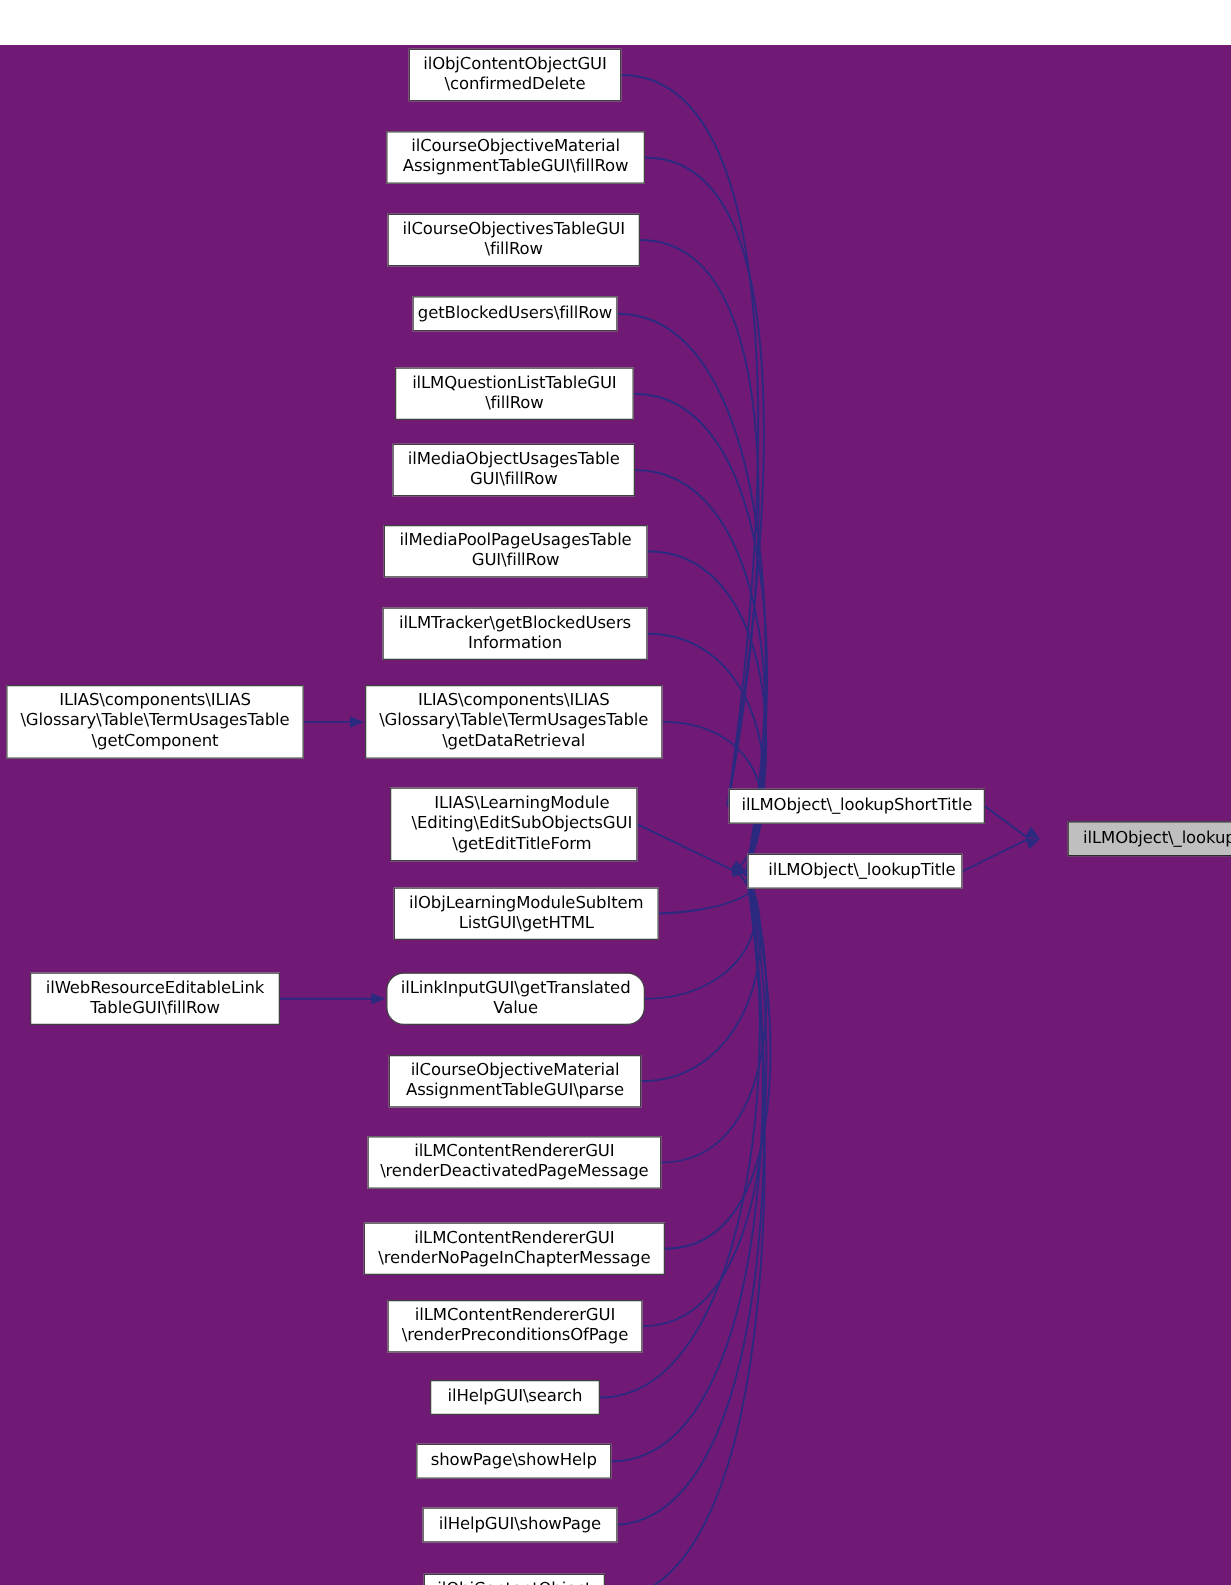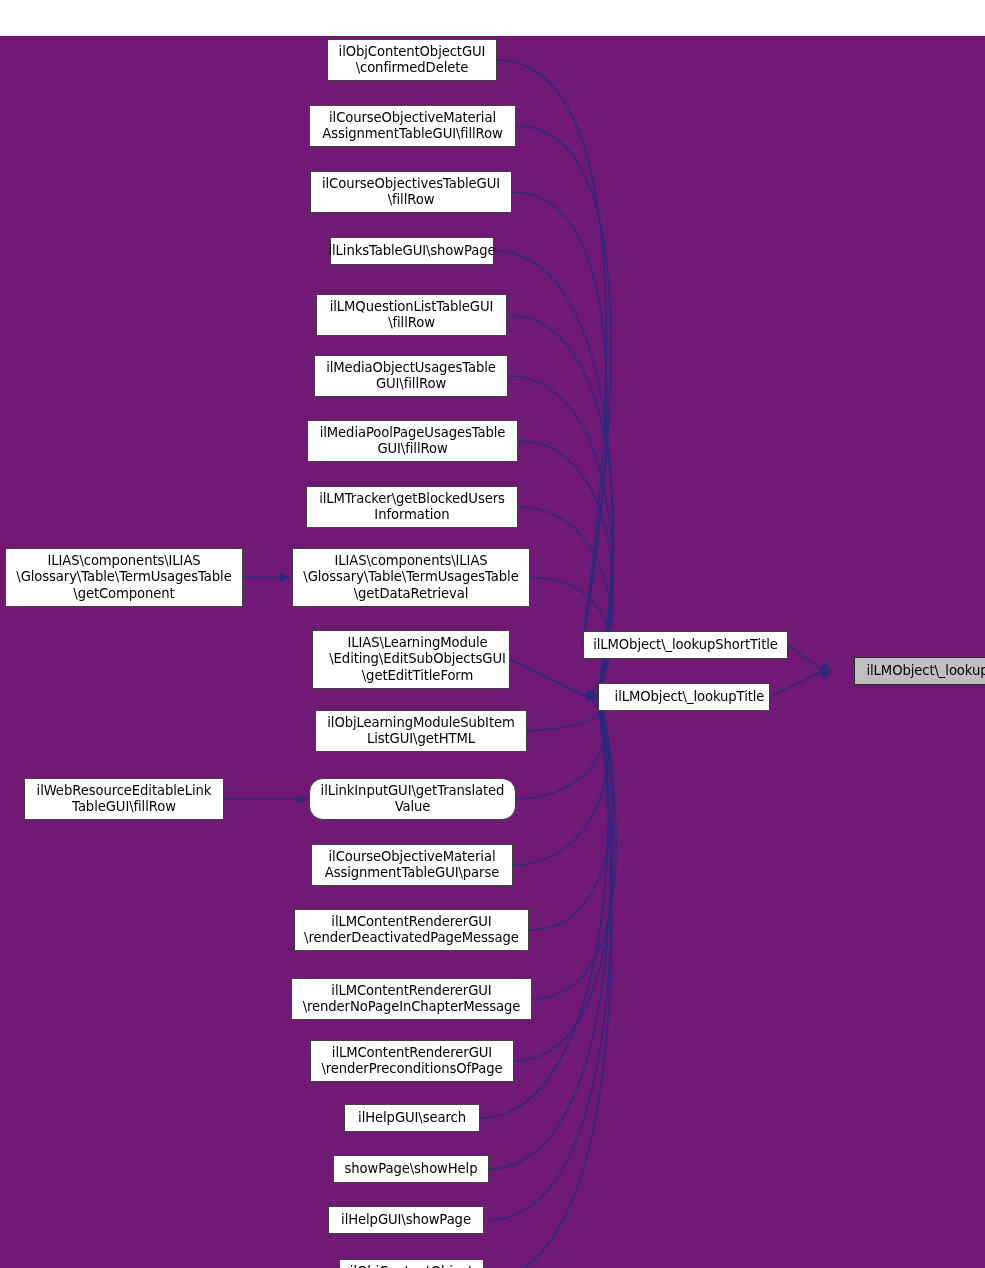--- a/index.html
+++ b/index.html
@@ -133,21 +133,21 @@
         <polygon points="832,635 823.6348045106392,643.4960875951687 820.0769190891331,635.0118992823462" fill="#2a2a80"></polygon>
       </g>
     </svg>
   <div id="node-layer">
       <div class="node" style="left: 327px; top: 3px; width: 170px; height: 42px;">ilObjContentObjectGUI
 \confirmedDelete</div>
       <div class="node" style="left: 309px; top: 69px; width: 207px; height: 42px;">ilCourseObjectiveMaterial
 AssignmentTableGUI\fillRow</div>
       <div class="node" style="left: 310px; top: 135px; width: 202px; height: 42px;">ilCourseObjectivesTableGUI
 \fillRow</div>
-      <div class="node" style="left: 330px; top: 201px; width: 164px; height: 28px;">ilLinksTableGUI\showPage</div>
+      <div class="node" style="left: 330px; top: 201px; width: 164px; height: 28px;">getBlockedUsers\fillRow</div>
       <div class="node" style="left: 316px; top: 258px; width: 191px; height: 42px;">ilLMQuestionListTableGUI
 \fillRow</div>
       <div class="node" style="left: 314px; top: 319px; width: 194px; height: 42px;">ilMediaObjectUsagesTable
 GUI\fillRow</div>
       <div class="node" style="left: 307px; top: 384px; width: 211px; height: 42px;">ilMediaPoolPageUsagesTable
 GUI\fillRow</div>
       <div class="node" style="left: 306px; top: 450px; width: 212px; height: 42px;">ilLMTracker\getBlockedUsers
 Information</div>
       <div class="node" style="left: 5px; top: 512px; width: 238px; height: 59px;">ILIAS\components\ILIAS
 \Glossary\Table\TermUsagesTable
@@ -167,20 +167,20 @@
       <div class="node" style="left: 311px; top: 808px; width: 202px; height: 42px;">ilCourseObjectiveMaterial
 AssignmentTableGUI\parse</div>
       <div class="node" style="left: 294px; top: 873px; width: 235px; height: 42px;">ilLMContentRendererGUI
 \renderDeactivatedPageMessage</div>
       <div class="node" style="left: 291px; top: 942px; width: 241px; height: 42px;">ilLMContentRendererGUI
 \renderNoPageInChapterMessage</div>
       <div class="node" style="left: 310px; top: 1004px; width: 204px; height: 42px;">ilLMContentRendererGUI
 \renderPreconditionsOfPage</div>
       <div class="node" style="left: 344px; top: 1068px; width: 136px; height: 28px;">ilHelpGUI\search</div>
       <div class="node" style="left: 333px; top: 1119px; width: 156px; height: 28px;">showPage\showHelp</div>
-      <div class="node" style="left: 328px; top: 1170px; width: 156px; height: 28px;">ilHelpGUI\showPage</div>
+      <div class="node" style="left: 338px; top: 1170px; width: 156px; height: 28px;">ilHelpGUI\showPage</div>
       <div class="node" style="left: 339px; top: 1223px; width: 145px; height: 42px;">ilObjContentObject
 \ilLinkInputGUI</div>
       <div class="node" style="left: 583px; top: 595px; width: 205px; height: 28px;">ilLMObject\_lookupShortTitle</div>
       <div class="node" style="left: 598px; top: 647px; width: 172px; height: 28px; padding-left: 14px;">ilLMObject\_lookupTitle</div>
       <div class="node highlight" style="left: 854px; top: 621px; width: 147px; height: 28px;">ilLMObject\_lookup</div>
     </div>
 </div>
 
 </body></html>

